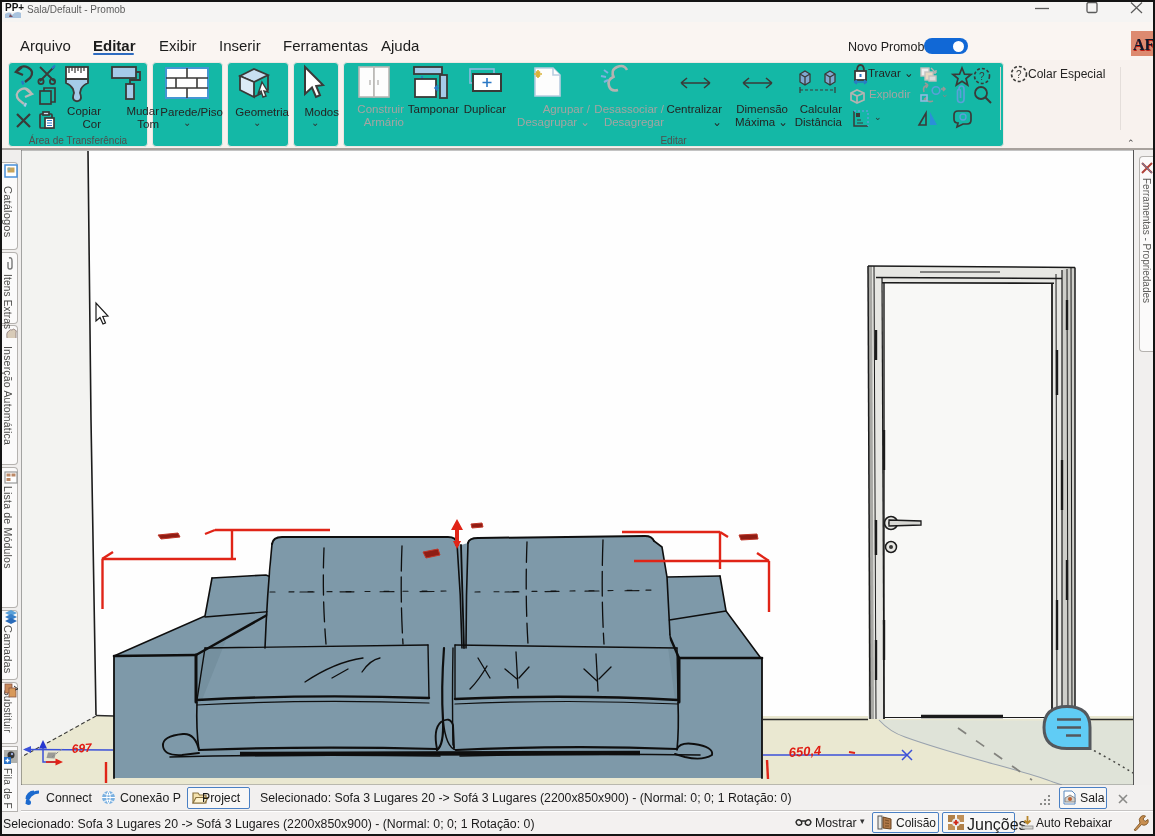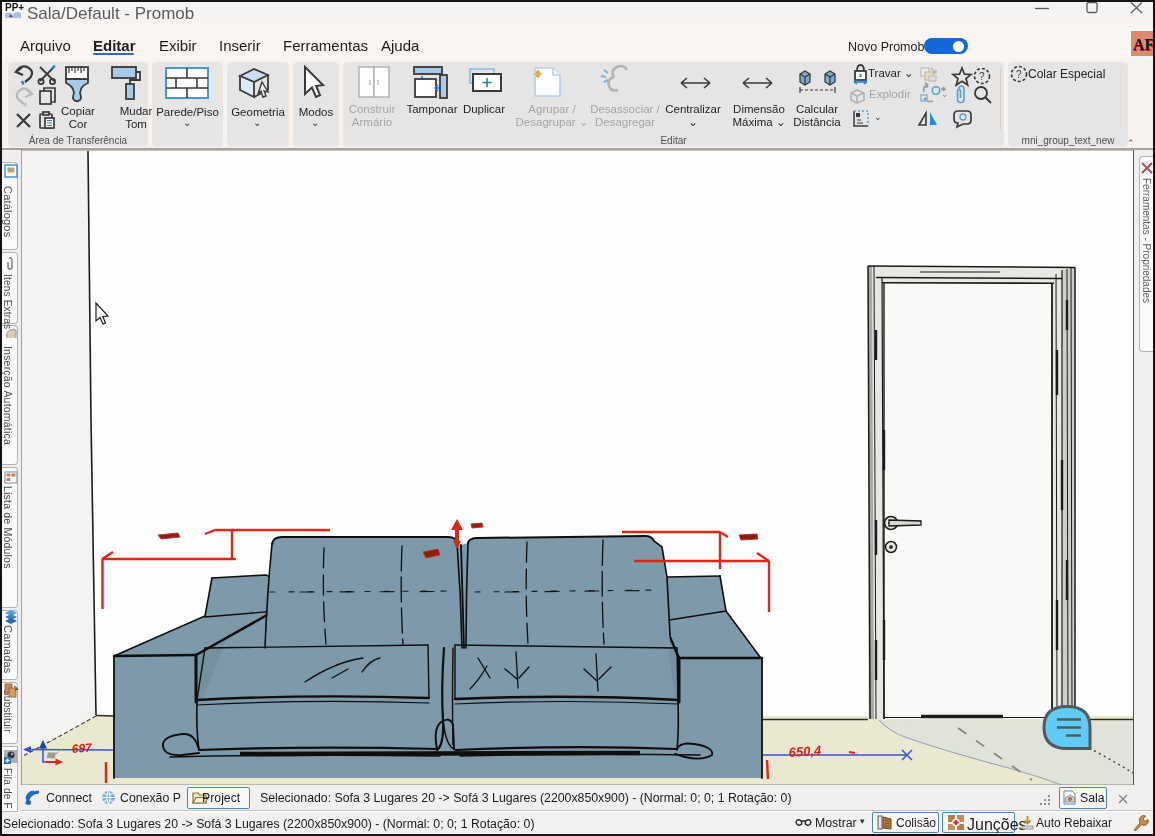--- a/index.html
+++ b/index.html
@@ -1,26 +1,26 @@
 <!DOCTYPE html>
 <html><head><meta charset="utf-8"><style>
 *{margin:0;padding:0;box-sizing:border-box}
 html,body{width:1155px;height:836px;overflow:hidden}
 body{font-family:"Liberation Sans",sans-serif;position:relative;background:#fff}
 #page{position:absolute;left:0;top:0;width:1155px;height:836px;overflow:hidden}
 .abs{position:absolute}
 
 #titlebar{left:0;top:0;width:1155px;height:22px;background:#f5f4f3}
-#title{left:27px;top:4px;font-size:17px;color:#5c5c5c}
+#title{left:27px;top:4px;font-size:10px;color:#5c5c5c}
 #menubar{left:0;top:22px;width:1155px;height:38px;background:#faf5f2}
 .mi{top:37px;font-size:15px;color:#1c1c1c}
 #ribbon{left:0;top:60px;width:1155px;height:89px;background:#f8f2ee}
-.panel{position:absolute;background:#e5e5e5;border:1px solid #ece6e2;border-radius:4px;top:62px;height:85px}
+.panel{position:absolute;background:#14b8a6;border:1px solid #ece6e2;border-radius:4px;top:62px;height:85px}
 .rlabel{position:absolute;font-size:10px;color:#4f4e4d;top:72px;width:100%;text-align:center;white-space:nowrap}
-.btext{position:absolute;font-size:11.5px;color:#252423;text-align:center;line-height:13px;white-space:pre}
+.btext{position:absolute;font-size:11.5px;color:#252423;text-align:right;line-height:13px;white-space:pre}
 .gray{color:#a6a4a2}
 #ribline{left:0;top:148px;width:1155px;height:2px;background:#a8a29d}
 
 #tabstrip{left:2px;top:150px;width:19px;height:662px;background:#f0eeed}
 .vtab{position:absolute;left:1px;width:17px;background:#fbfafa;border:1px solid #b5b2af;border-left:none;border-radius:0 4px 4px 0}
 .vtxt{position:absolute;left:2px;writing-mode:vertical-rl;text-orientation:sideways;font-size:11px;color:#4c4b49;letter-spacing:0.2px;white-space:nowrap}
 #rightstrip{left:1134px;top:150px;width:21px;height:635px;background:#f1efee}
 #rtab{left:1139px;top:156px;width:15px;height:196px;background:#fbfafa;border:1px solid #b5b2af;border-right:none;border-radius:4px 0 0 4px}
 
 #bar1{left:21px;top:785px;width:1134px;height:26px;background:#f2f0ef;border-bottom:1px solid #c6c4c3}
@@ -262,23 +262,20 @@
 
 <div class="abs" id="ribbon"></div>
 <div class="abs panel" style="left:8px;width:140px">
       <div class="rlabel">Área de Transferência</div>
     </div>
 <div class="abs panel" style="left:152px;width:71px"></div>
 <div class="abs panel" style="left:227px;width:62px"></div>
 <div class="abs panel" style="left:293px;width:46px"></div>
 <div class="abs panel" style="left:343px;width:661px">
       <div class="rlabel">Editar</div>
-    </div>
-<div class="abs panel" style="left:1008px;width:120px">
-      <div class="rlabel">mni_group_text_new</div>
     </div>
 <div class="abs" style="left:1127px;top:138px;font-size:9px;color:#444">⌃</div>
 <div class="abs" id="ribline"></div>
 
 <div class="abs btext" style="left:55px;top:105px;width:46px">Copiar
 Cor</div>
 <div class="abs btext" style="left:113px;top:105px;width:46px">Mudar
 Tom</div>
 <div class="abs btext" style="left:152px;top:106px;width:71px">Parede/Piso</div>
 <div class="abs btext" style="left:227px;top:106px;width:62px">Geometria</div>

